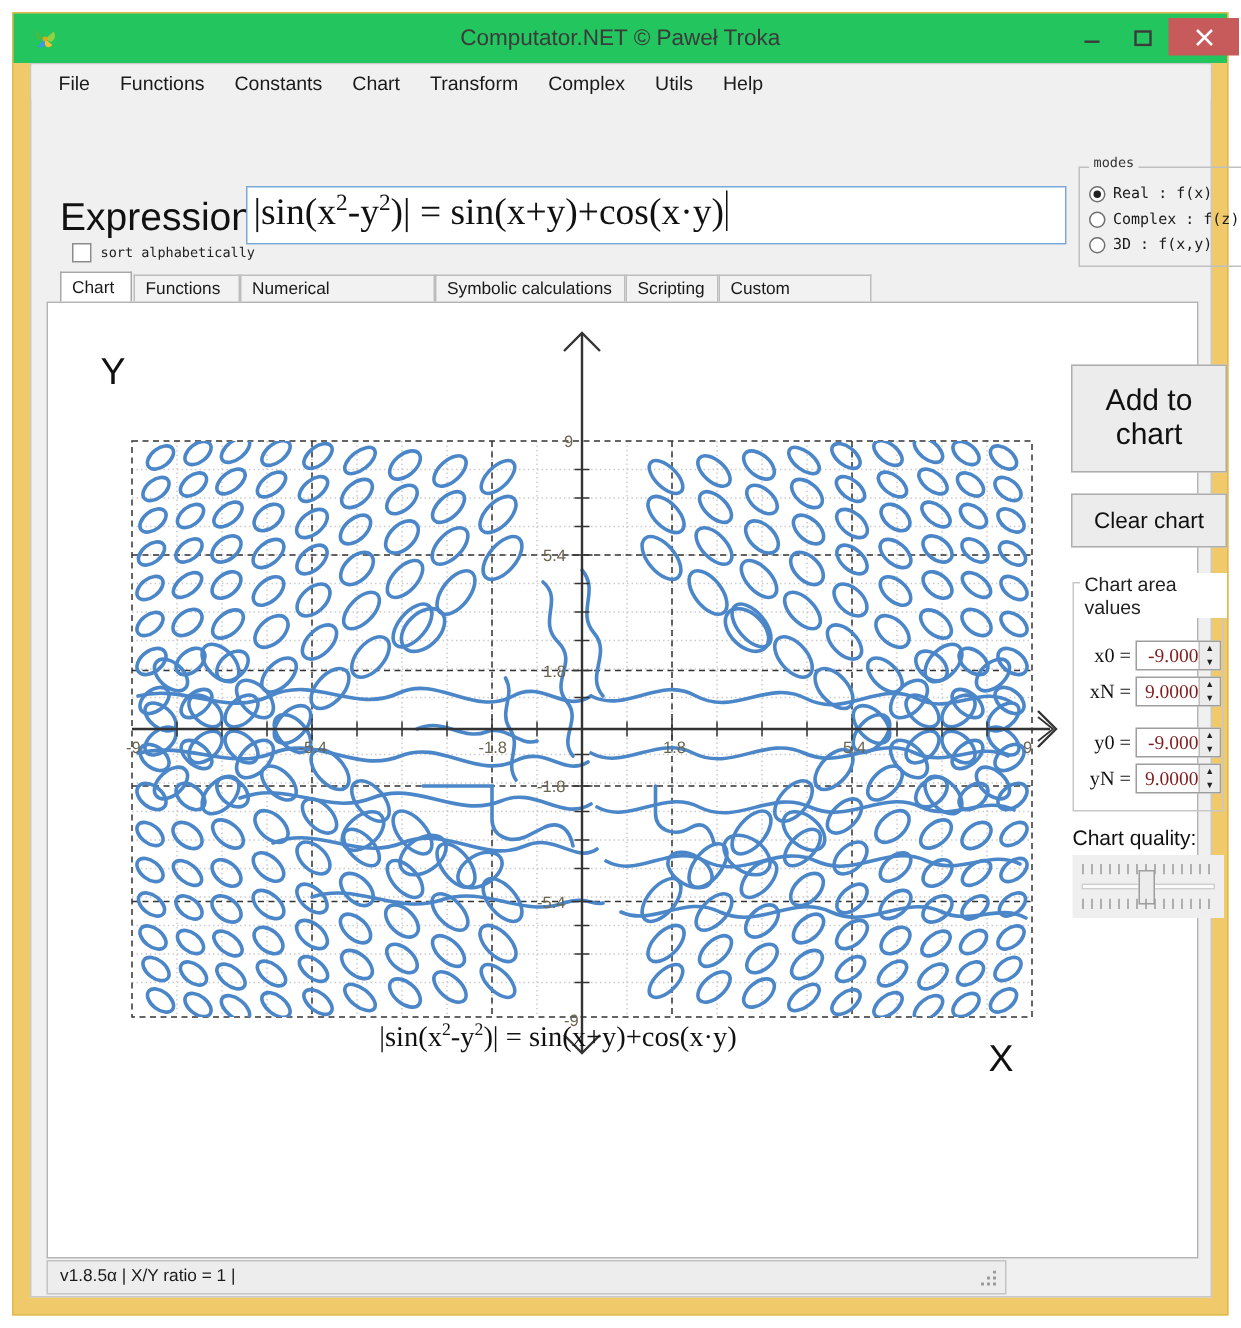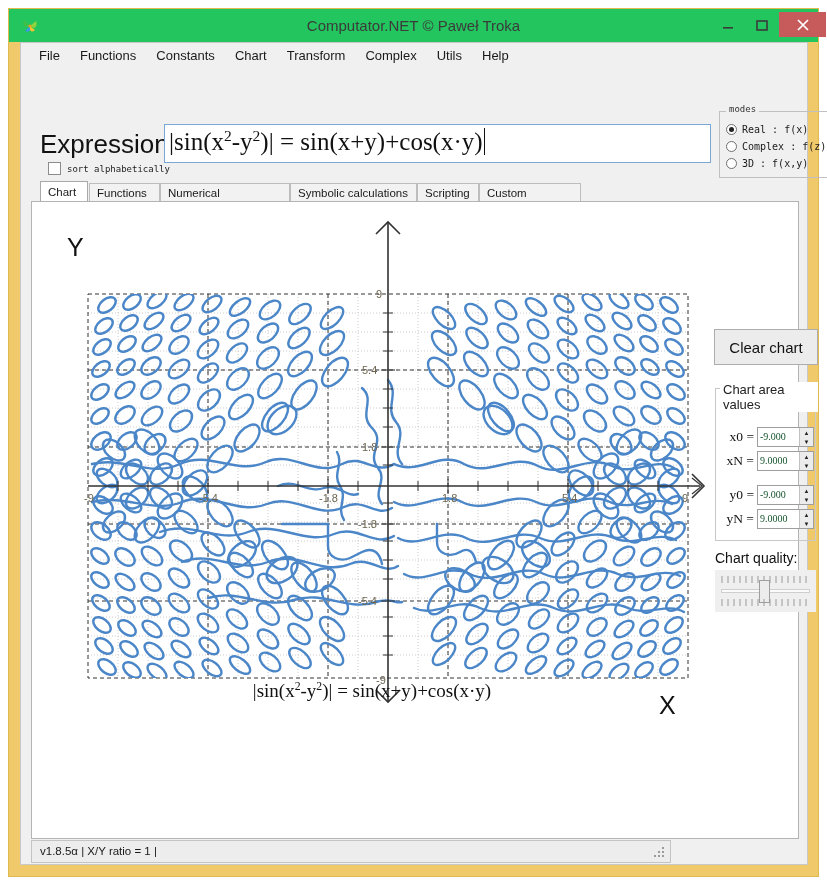--- a/index.html
+++ b/index.html
@@ -160,22 +160,22 @@
   .spin-row{position:absolute;left:5px;display:flex;align-items:center;}
   .spin-lbl{
     font-family:Liberation Serif, serif;font-size:13.5px;color:#111;
     width:33px;text-align:right;margin-right:3px;
   }
   .spin{
     width:57px;height:20px;border:1px solid #9e9e9e;background:#fff;
     box-sizing:border-box;display:flex;align-items:stretch;overflow:hidden;
   }
   .spin-val{
-    flex:1;font-family:"Liberation Serif", serif;font-size:10px;color:#14532d;
-    padding-left:2px;line-height:18px;overflow:hidden;white-space:nowrap;
+    flex:1;font-family:"Liberation Serif", serif;font-size:13px;color:#7f1d1d;
+    padding-left:2px;line-height:18px;overflow:hidden;white-space:nowrap;text-align:right;
   }
   .spin-btns{
     width:13px;background:#ececec;border-left:1px solid #c0c0c0;
     display:flex;flex-direction:column;
   }
   .spin-btns span{
     flex:1;display:flex;align-items:center;justify-content:center;
     font-size:6px;color:#222;line-height:1;
   }
 
@@ -752,20 +752,23 @@
             <text x="344" y="482">-9</text>
           </g>
 
           <text x="35" y="54" font-family="Liberation Sans, sans-serif" font-size="25" fill="#111">Y</text>
           <text x="627" y="512" font-family="Liberation Sans, sans-serif" font-size="25" fill="#111">X</text>
         </svg>
 
         <div id="chart-caption"><span>|sin(x</span><sup>2</sup><span>-y</span><sup>2</sup><span>)| = sin(x+y)+cos(x·y)</span></div>
       </div>
 
+      <div class="panel-btn" id="btn-add">
+        <span style="display:block;"><span>Add to</span><br><span>chart</span></span>
+      </div>
       <div class="panel-btn" id="btn-clear">Clear chart</div>
 
       <div id="area-group">
         <span id="area-legend">Chart area values</span>
 
         <div class="spin-row" style="top:38px;">
           <span class="spin-lbl">x0 =</span>
           <span class="spin">
             <span class="spin-val">-9.000</span>
             <span class="spin-btns">

